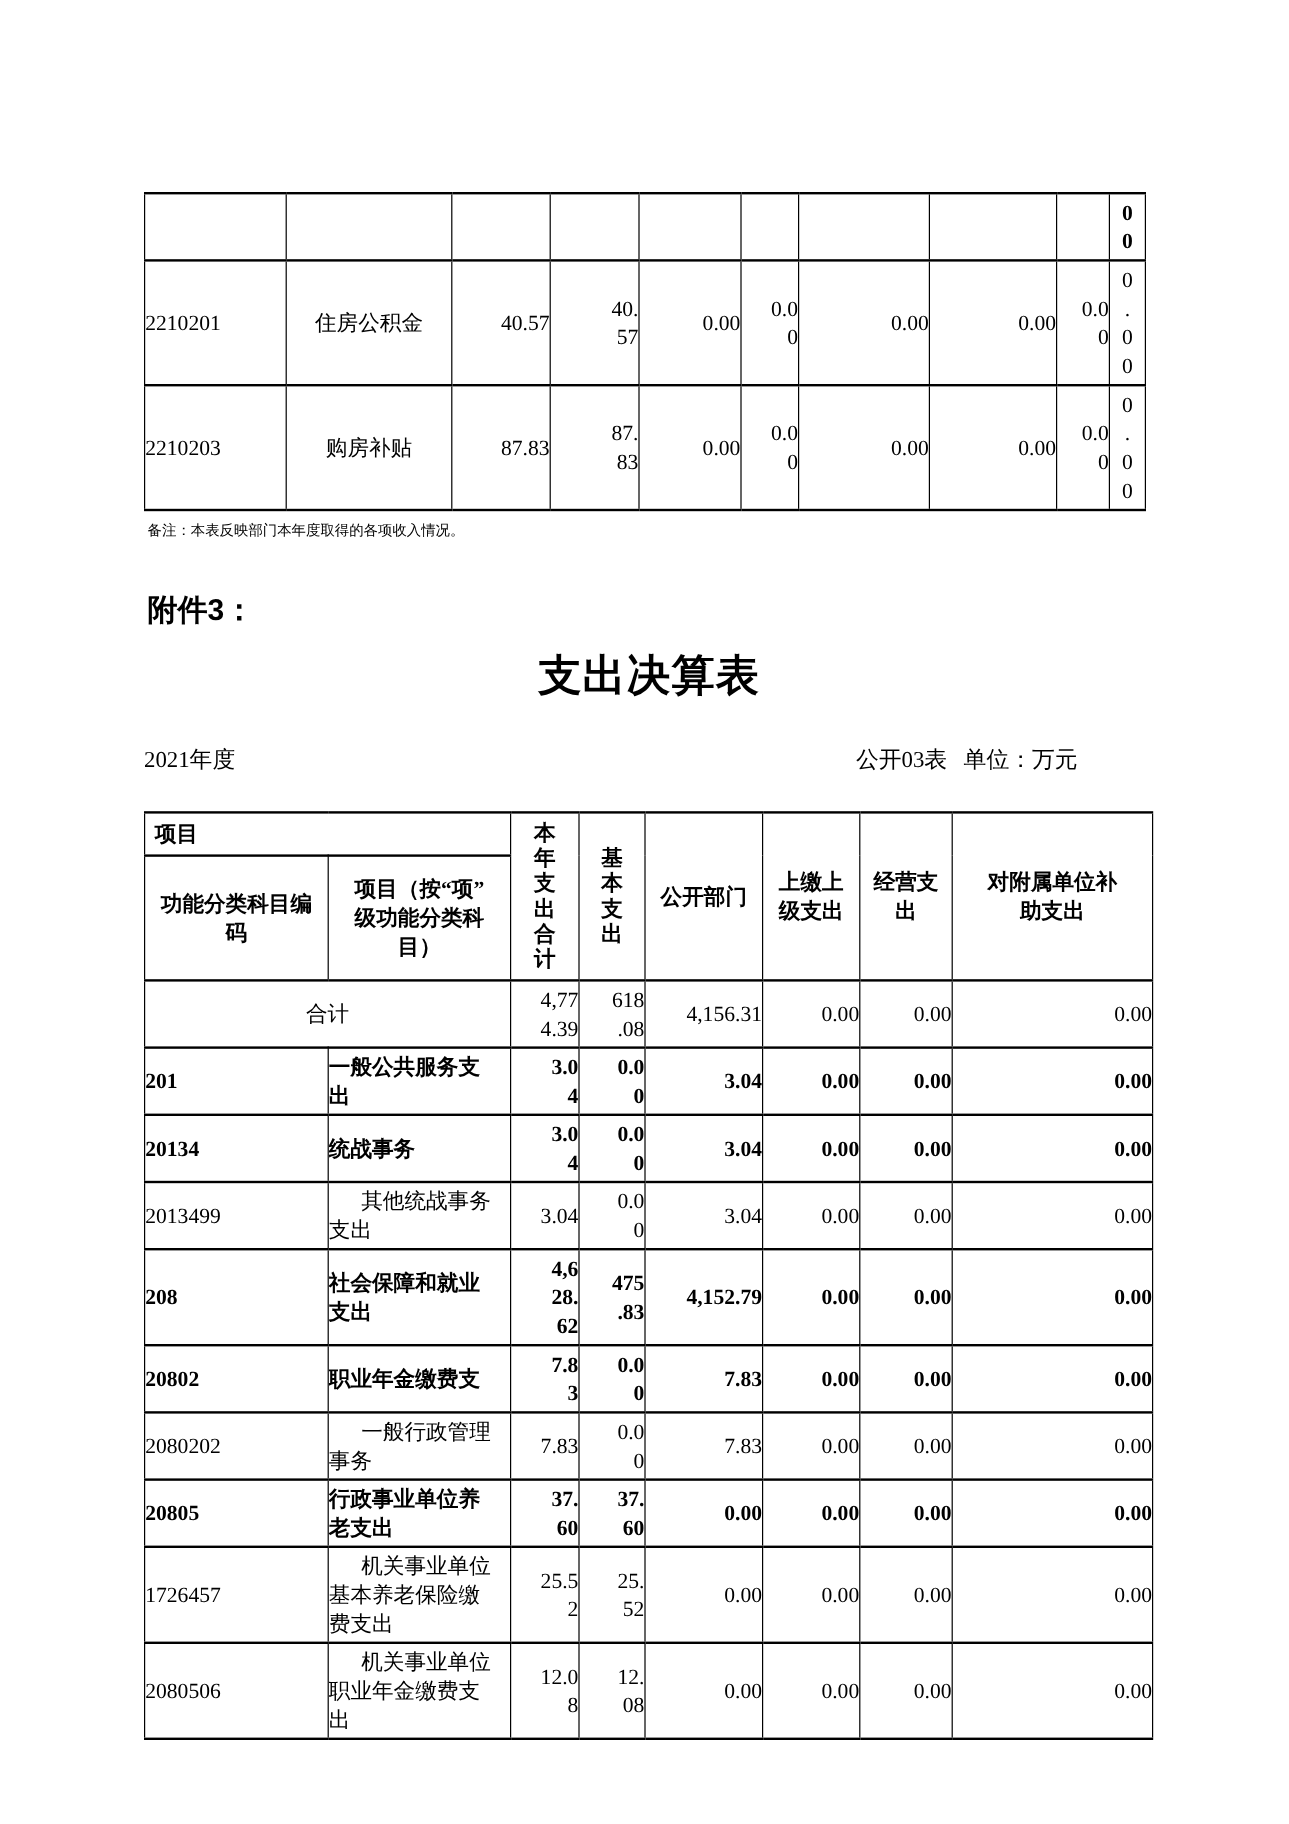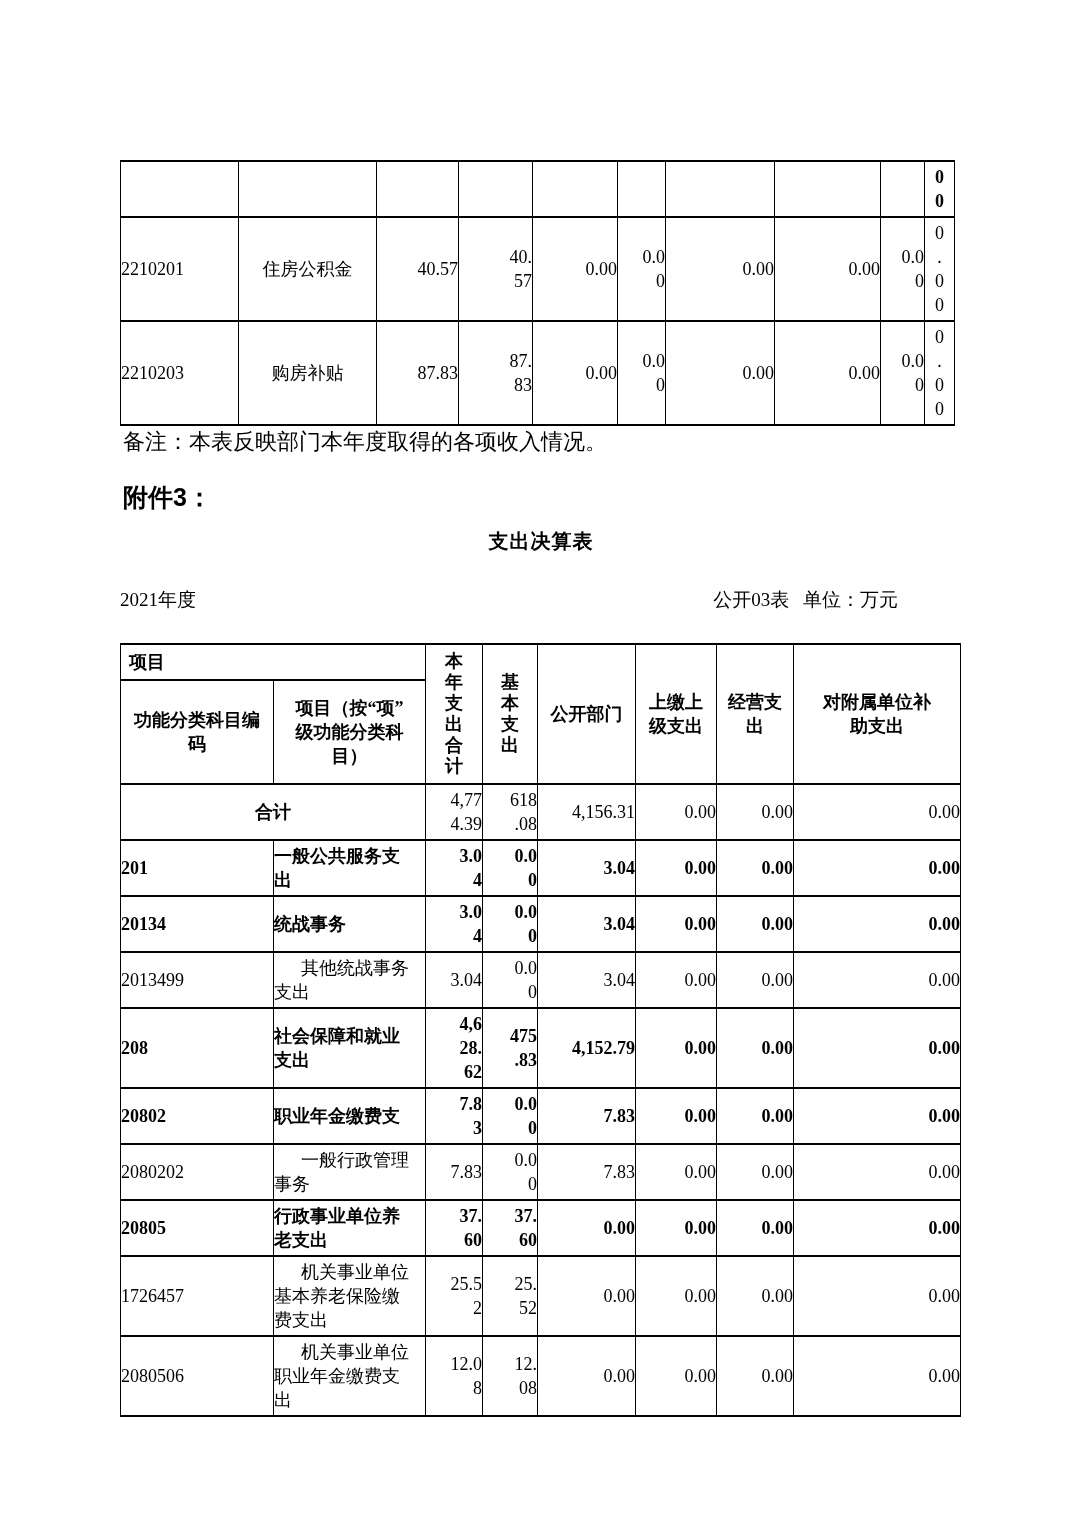--- a/index.html
+++ b/index.html
@@ -36,38 +36,38 @@
   .pr14{padding-right:14px;} .pr16{padding-right:16px;} .pr30{padding-right:30px;}
   .pre{white-space:pre-line;}
   .indent{text-indent:27px;}
   tr.bold td{font-weight:bold;}
   .partial td{height:44px;}
 
   .expense .hd{font-weight:bold;text-align:center;border-radius:12px;}
   .item-hd{text-align:left !important;padding-left:8px !important;height:28px;}
   .hdr2 td{height:96px;}
   .vert{line-height:21px !important;padding:2px 0 !important;}
-  .total-label{font-weight:bold;text-align:center;}
+  .total-label{font-weight:normal;text-align:center;}
 
   
   .note{
     margin:6px 0 0 3px;
-    font-size:22px;
+    font-size:12px;
     line-height:20px;
   }
   .attachment{
-    margin:29px 0 0 3px;
+    margin:40px 0 0 3px;
     font-size:25px;
     font-weight:bold;
     font-family:"Liberation Sans","DejaVu Sans",sans-serif;
   }
   .title{
     margin:14px 0 0 0;
     text-align:center;
-    font-size:20px;
+    font-size:36px;
     font-weight:bold;
     letter-spacing:1px;
     font-family:"Liberation Sans","DejaVu Sans",sans-serif;
   }
   .meta{
     margin-top:32px;
     display:flex;
     align-items:center;
     justify-content:space-between;
     font-size:19px;

